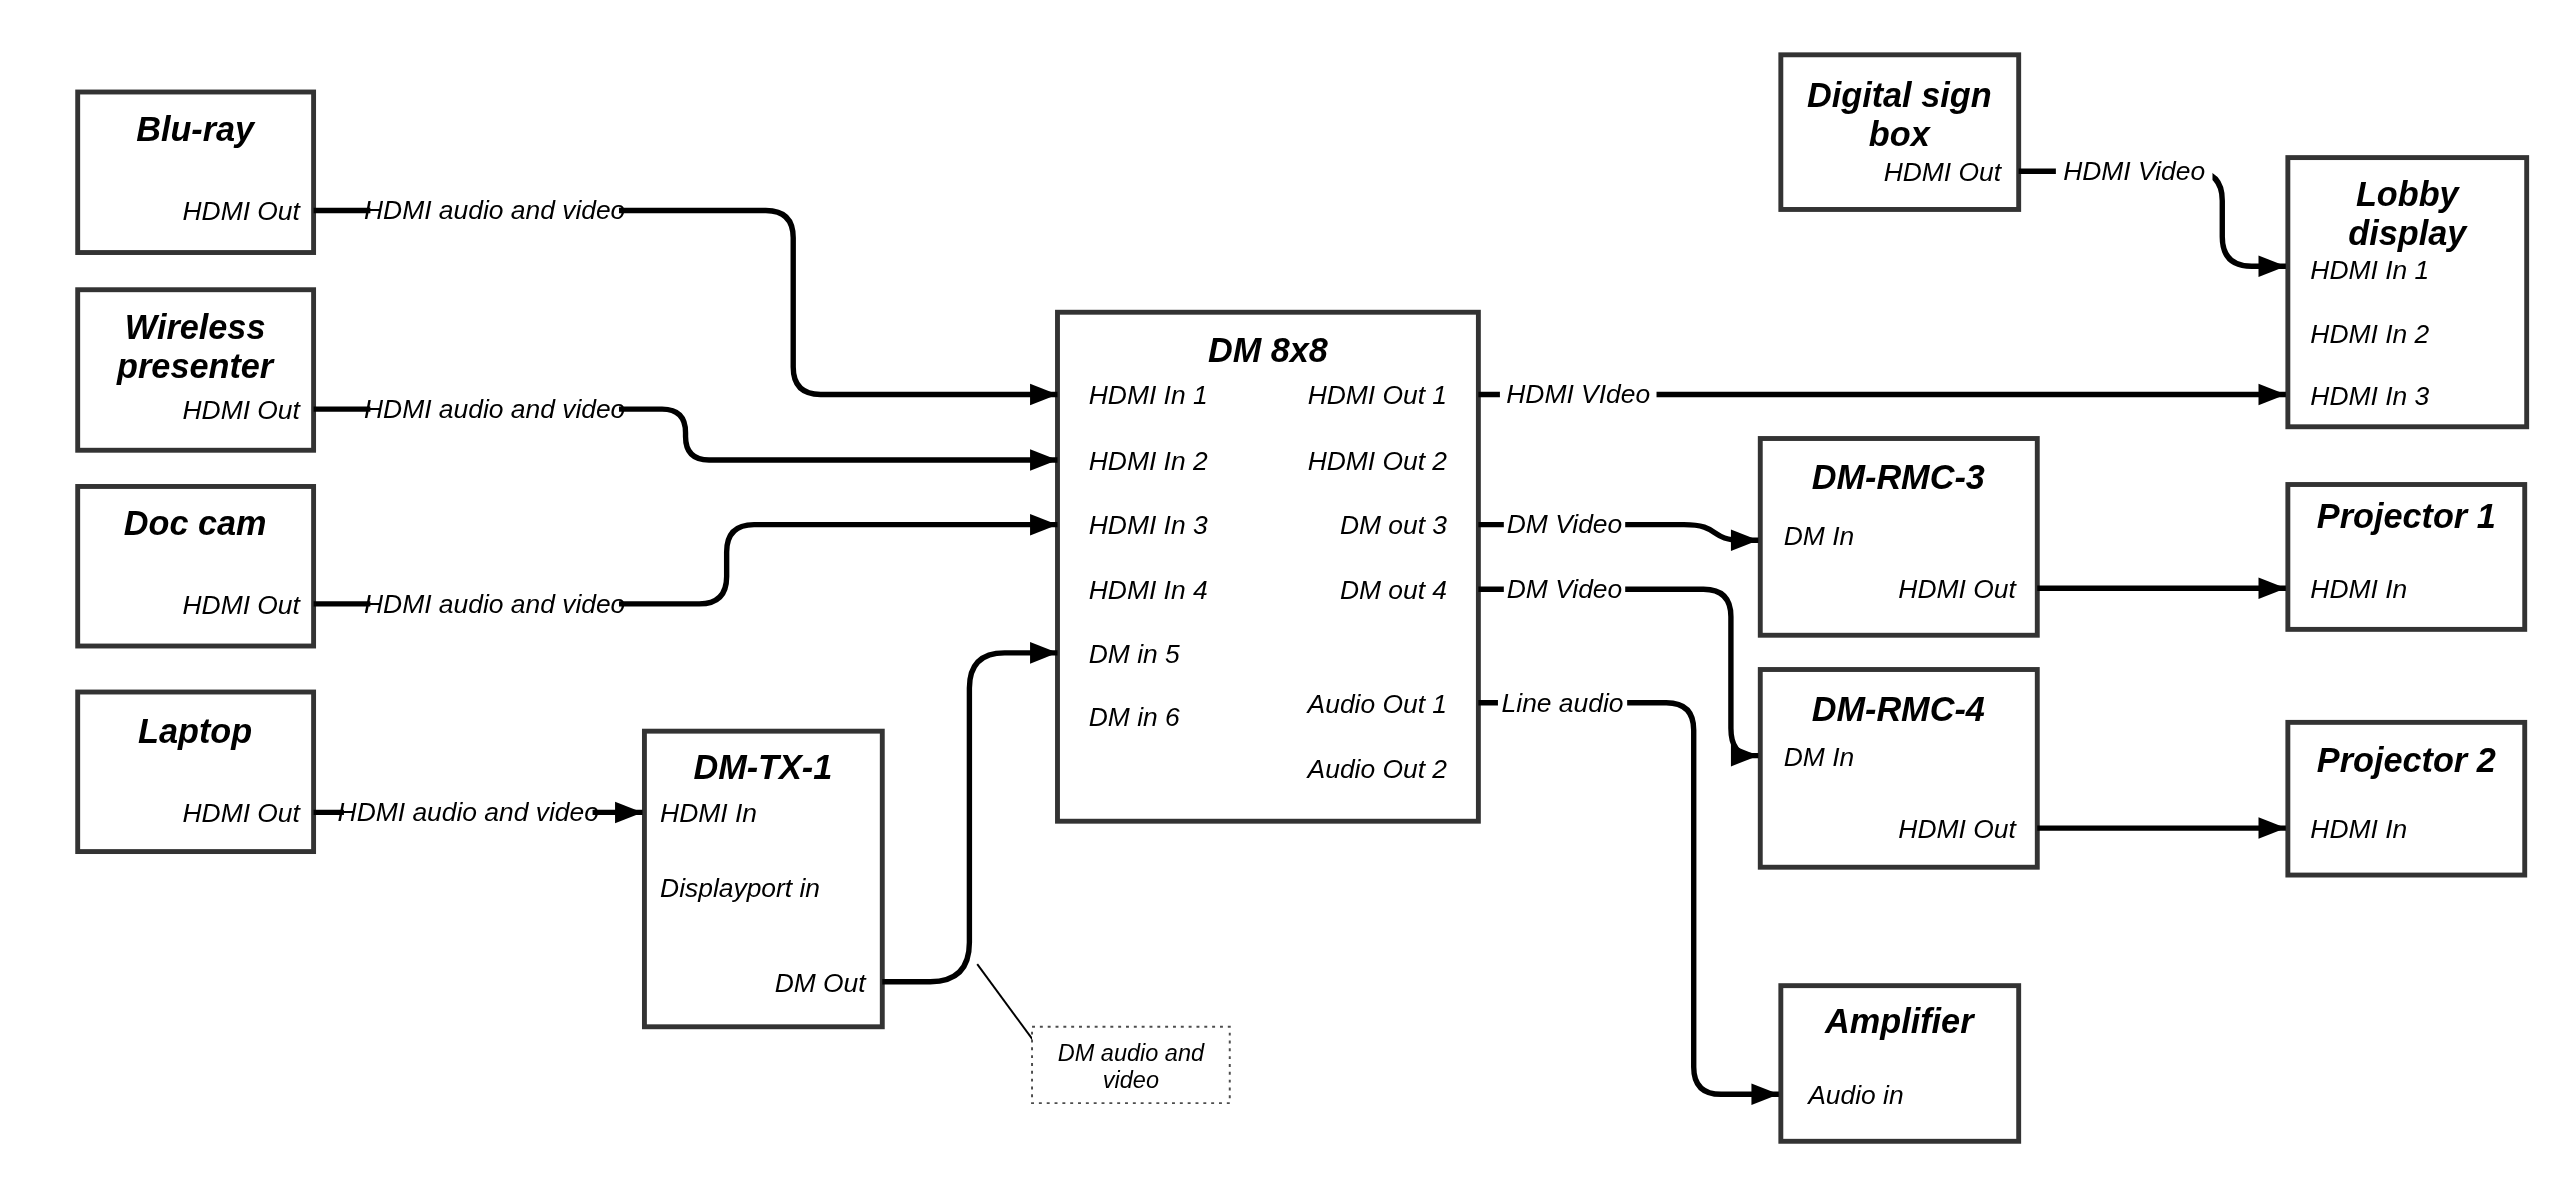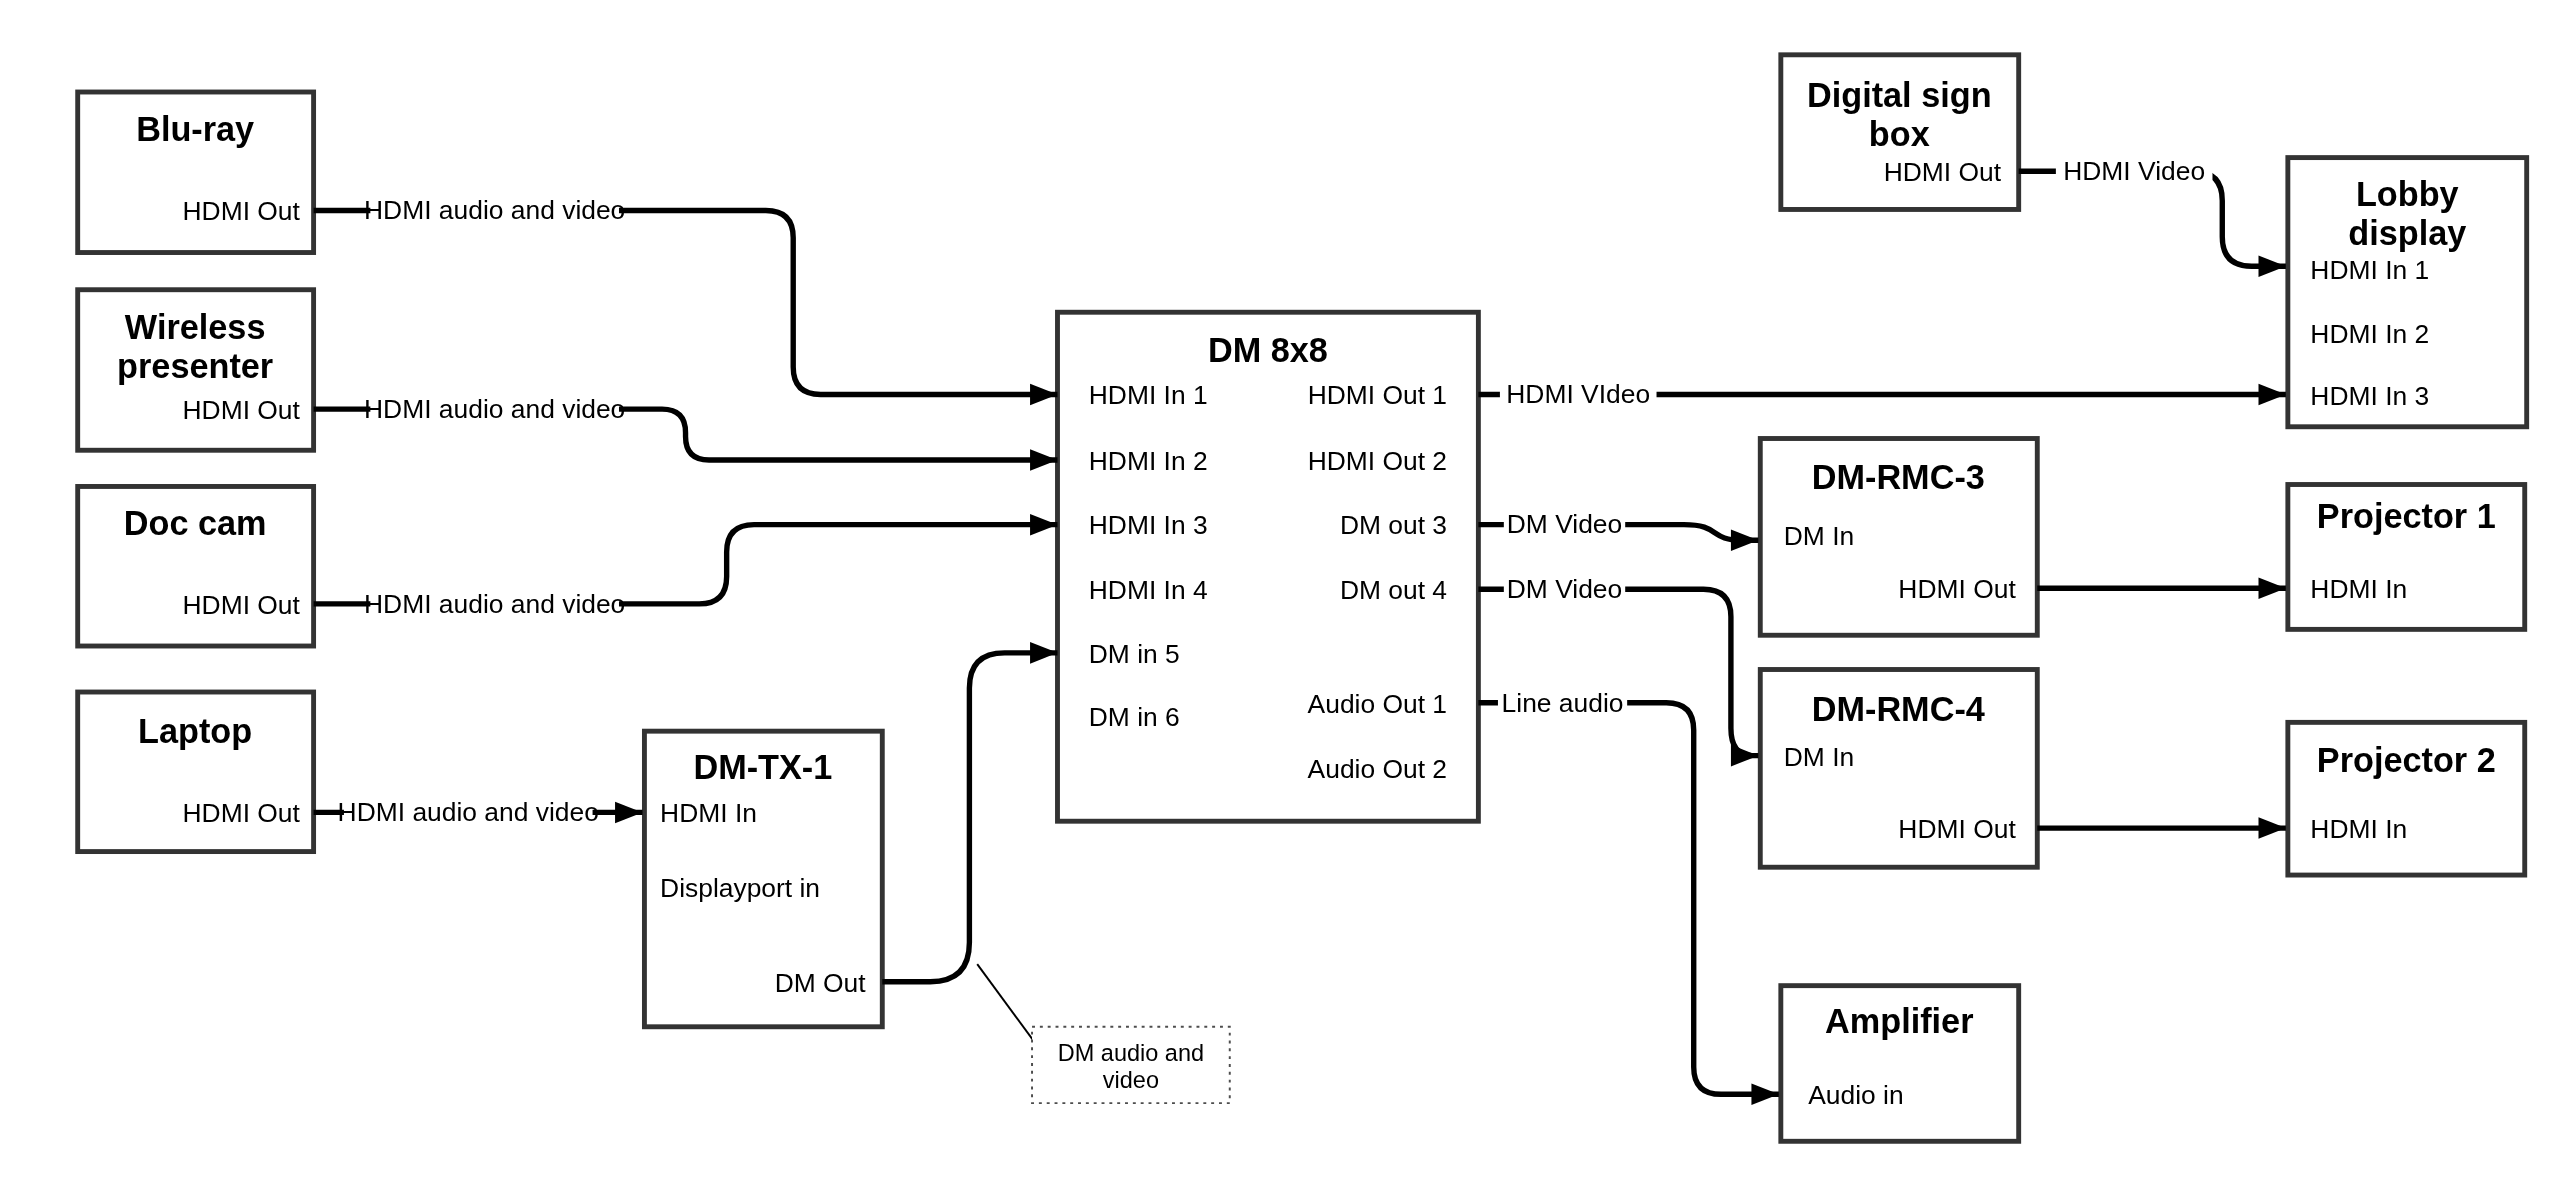--- a/index.html
+++ b/index.html
@@ -1,16 +1,16 @@
 <!DOCTYPE html>
 <html><head>
 <meta charset="utf-8">
 <style>
   html,body{margin:0;padding:0;background:#ffffff;}
-  .stage{width:2576px;height:1201px;position:relative;background:#ffffff;}
+  .stage{width:2576px;height:1201px;position:relative;background:#ffffff;font-style:italic;}
   svg{display:block;}
   svg text{font-family:"Liberation Sans",sans-serif;fill:#000000;}
   .node{fill:#ffffff;stroke:#333333;stroke-width:5;}
   .edge{fill:none;stroke:#000000;stroke-width:5.5;marker-end:url(#arrow);}
   .callout{fill:none;stroke:#000000;stroke-width:2;}
   .notebox{fill:#ffffff;stroke:#4d4d4d;stroke-width:2;stroke-dasharray:3 5;}
   .lblbg{fill:#ffffff;}
   .title{font-size:35px;font-weight:bold;text-anchor:middle;}
   .port{font-size:27px;}
   .pe{text-anchor:end;}

